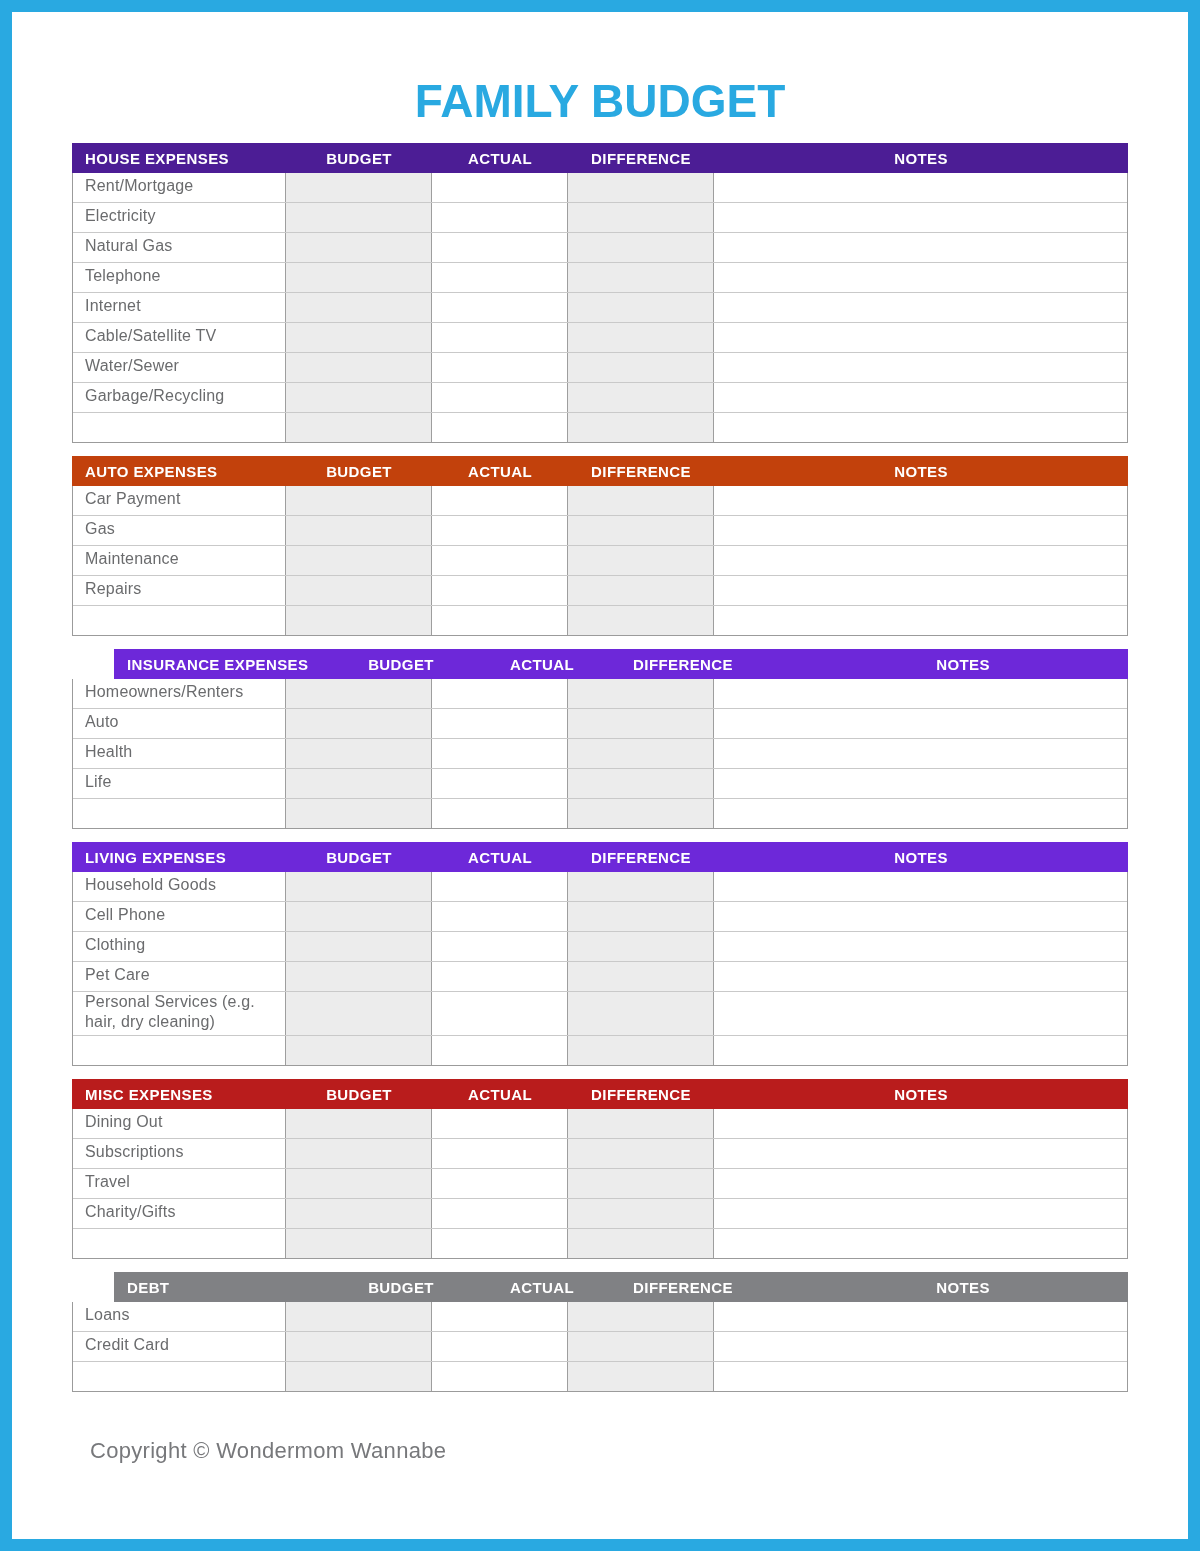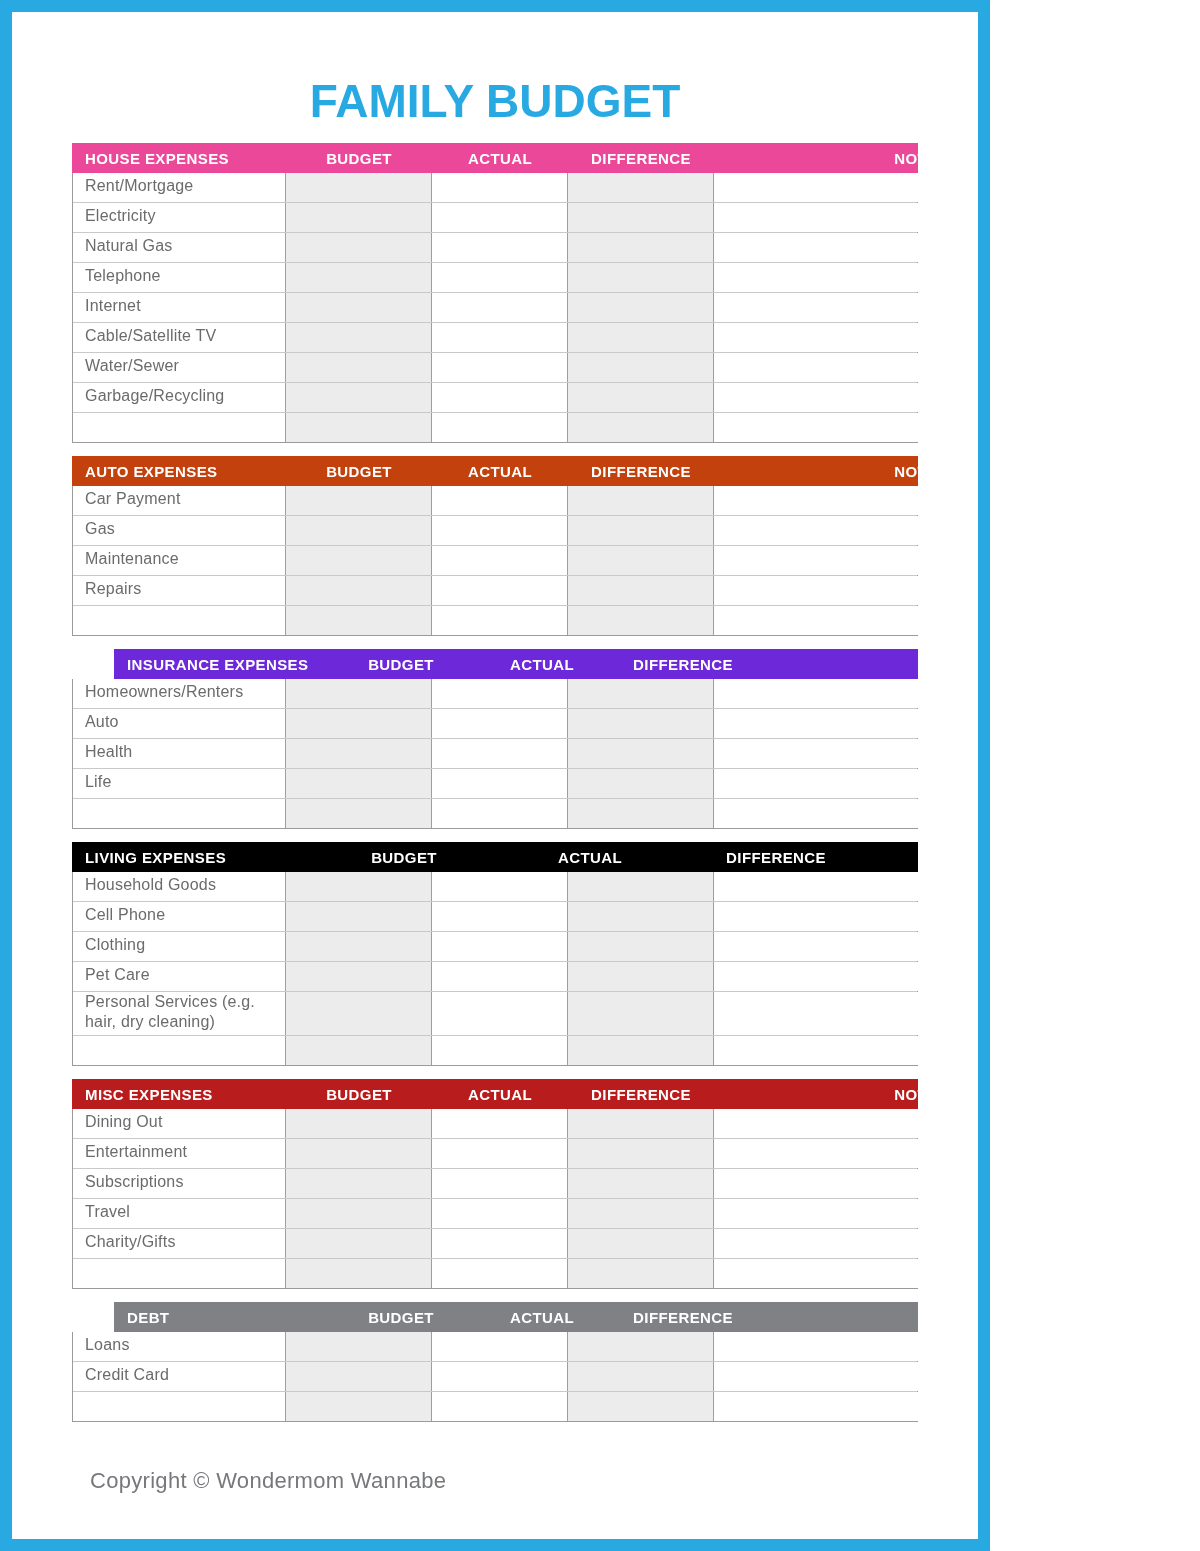--- a/index.html
+++ b/index.html
@@ -1,17 +1,17 @@
 <!DOCTYPE html>
 <html><head>
 <meta charset="utf-8">
 <style>
   html,body{margin:0;padding:0;background:#ffffff;}
   .page{
-    width:990px;height:1551px;box-sizing:border-box;position:relative;
+    width:1200px;height:1551px;box-sizing:border-box;position:relative;
     background:#ffffff;border:12px solid #29A9E1;
     font-family:"Liberation Sans", sans-serif;
     overflow:hidden;
   }
   .content{padding:0 60px;}
   .page-title{
     margin:0;padding-top:62px;height:64px;
     text-align:center;color:#29A9E1;
     font-size:46px;font-weight:bold;letter-spacing:0px;
   }
@@ -44,21 +44,21 @@
   }
 </style>
 </head>
 <body>
 
 <div class="page">
   <div class="content">
     <h1 class="page-title">FAMILY BUDGET</h1>
     <div class="sections">
         <section class="section">
-          <div class="sec-header" style="background: #ec4899;">
+          <div class="sec-header" style="background: #4c1d95;">
             <div class="h-label sec-title">HOUSE EXPENSES</div>
             <div class="h-label">BUDGET</div>
             <div class="h-label">ACTUAL</div>
             <div class="h-label">DIFFERENCE</div>
             <div class="h-label">NOTES</div>
           </div>
           <div class="sec-body">
             <div class="row">
               <div class="cell label">Rent/Mortgage</div>
               <div class="cell budget"></div>
@@ -210,21 +210,21 @@
             <div class="row">
               <div class="cell label"></div>
               <div class="cell budget"></div>
               <div class="cell actual"></div>
               <div class="cell difference"></div>
               <div class="cell notes"></div>
             </div>
           </div>
         </section>
         <section class="section">
-          <div class="sec-header" style="background: #000000; gap: 45px;">
+          <div class="sec-header" style="background: #6d28d9;">
             <div class="h-label sec-title">LIVING EXPENSES</div>
             <div class="h-label">BUDGET</div>
             <div class="h-label">ACTUAL</div>
             <div class="h-label">DIFFERENCE</div>
             <div class="h-label">NOTES</div>
           </div>
           <div class="sec-body">
             <div class="row">
               <div class="cell label">Household Goods</div>
               <div class="cell budget"></div>
@@ -273,27 +273,20 @@
           <div class="sec-header" style="background: #b91c1c;">
             <div class="h-label sec-title">MISC EXPENSES</div>
             <div class="h-label">BUDGET</div>
             <div class="h-label">ACTUAL</div>
             <div class="h-label">DIFFERENCE</div>
             <div class="h-label">NOTES</div>
           </div>
           <div class="sec-body">
             <div class="row">
               <div class="cell label">Dining Out</div>
-              <div class="cell budget"></div>
-              <div class="cell actual"></div>
-              <div class="cell difference"></div>
-              <div class="cell notes"></div>
-            </div>
-            <div class="row">
-              <div class="cell label">Entertainment</div>
               <div class="cell budget"></div>
               <div class="cell actual"></div>
               <div class="cell difference"></div>
               <div class="cell notes"></div>
             </div>
             <div class="row">
               <div class="cell label">Subscriptions</div>
               <div class="cell budget"></div>
               <div class="cell actual"></div>
               <div class="cell difference"></div>

